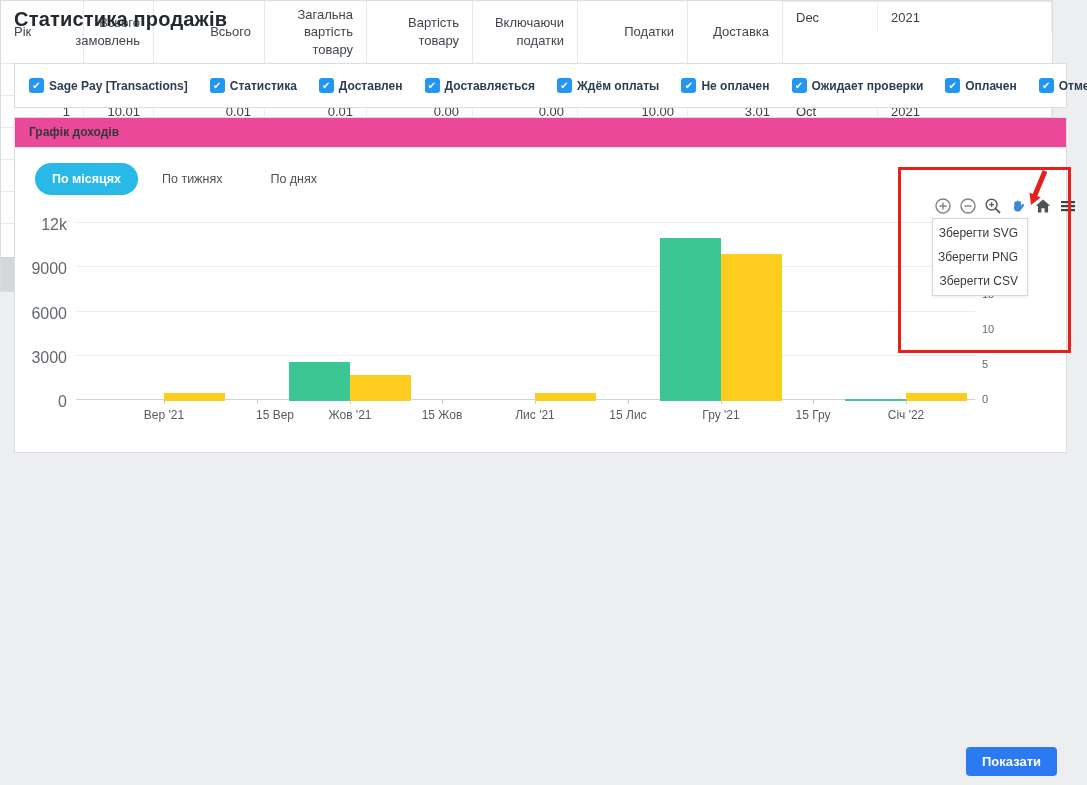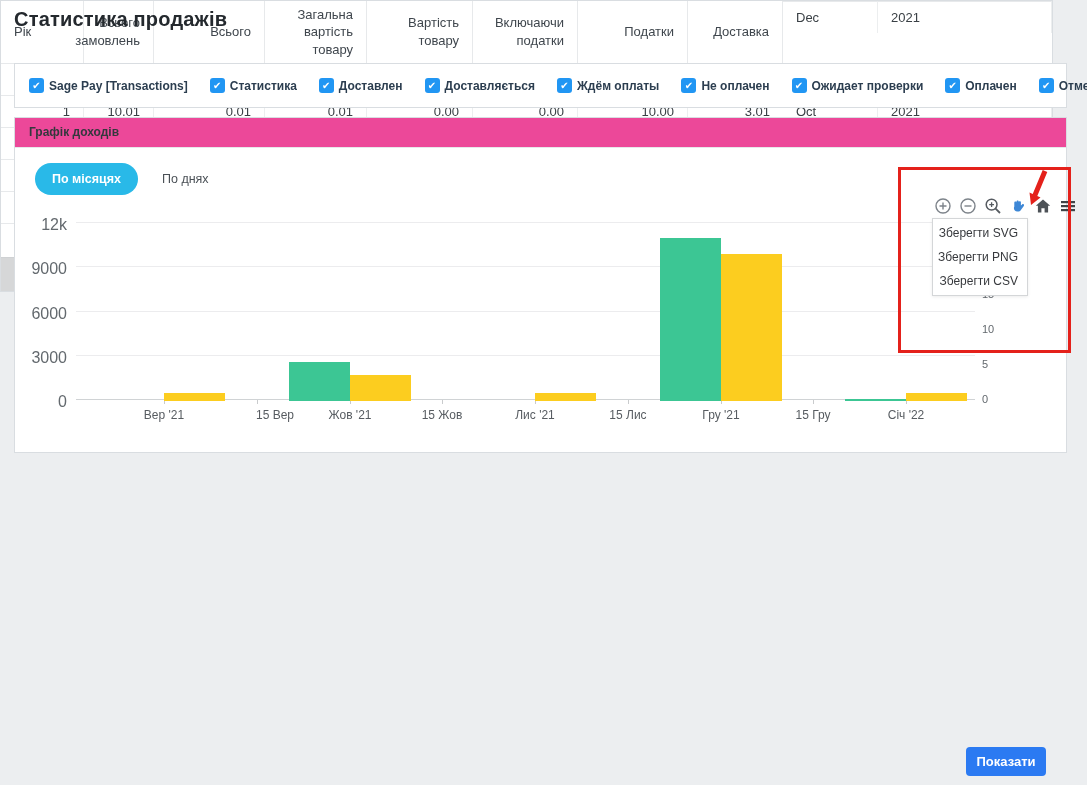--- a/index.html
+++ b/index.html
@@ -42,21 +42,21 @@
   #red-arrow{position:absolute;left:1006px;top:51px;z-index:11;pointer-events:none;}
 
   
   #table-card{left:14px;top:473px;width:1053px;background:#fff;border:1px solid #d9dde1;box-sizing:border-box;}
   #grid{display:grid;grid-template-columns:83px 70px 111px 102px 106px 105px 110px 95px 95px 174px;}
   .hcell{min-height:62px;display:flex;align-items:center;border-right:1px solid #e7e9eb;padding:0 13px;box-sizing:border-box;font-size:13px;color:#3f464d;line-height:1.35;}
   .cell{height:32px;display:flex;align-items:center;border-right:1px solid #eceeef;border-top:1px solid #e7e9eb;padding:0 13px;box-sizing:border-box;font-size:13px;color:#3a4045;}
   .num{justify-content:flex-end;text-align:right;}
   .lastcol{border-right:none;}
   .fcell{background:#d6d7d8;height:34px;border-top:1px solid #cfd1d3;}
-  #show-btn{position:absolute;left:966px;top:747px;width:80px;height:29px;background:#2b7af2;color:#fff;border:none;border-radius:4px;font-size:13px;font-weight:700;font-family:inherit;cursor:pointer;z-index:50;}
+  #show-btn{position:absolute;left:966px;top:747px;width:91px;height:29px;background:#2b7af2;color:#fff;border:none;border-radius:4px;font-size:13px;font-weight:700;font-family:inherit;cursor:pointer;z-index:50;}
 </style>
 </head>
 <body>
 
 <div id="page">
   <h1 id="page-title">Статистика продажів</h1>
 
   <div id="filters" class="card">
       <label class="f-item">
         <span class="cb">✔</span>
@@ -95,20 +95,21 @@
         <span class="f-label">Отменён</span>
       </label>
     </div>
 
   <div id="chart-card" class="card">
     <div id="chart-head">
       <span>Графік доходів</span>
     </div>
     <div id="tabs">
         <span class="tab active">По місяцях</span>
+        <span class="tab plain">По тижнях</span>
         <span class="tab plain">По днях</span>
       </div>
     <div id="plot-layer">
         <div id="plot-bg" style="left: 61px; top: 94px; width: 899px; height: 187px;"></div>
         <div class="gridline" style="left: 61px; top: 104px; width: 899px;"></div>
         <div class="ytick" style="left: 6px; top: 98px;">12k</div>
         <div class="gridline" style="left: 61px; top: 148px; width: 899px;"></div>
         <div class="ytick" style="left: 6px; top: 142px;">9000</div>
         <div class="gridline" style="left: 61px; top: 193px; width: 899px;"></div>
         <div class="ytick" style="left: 6px; top: 187px;">6000</div>

